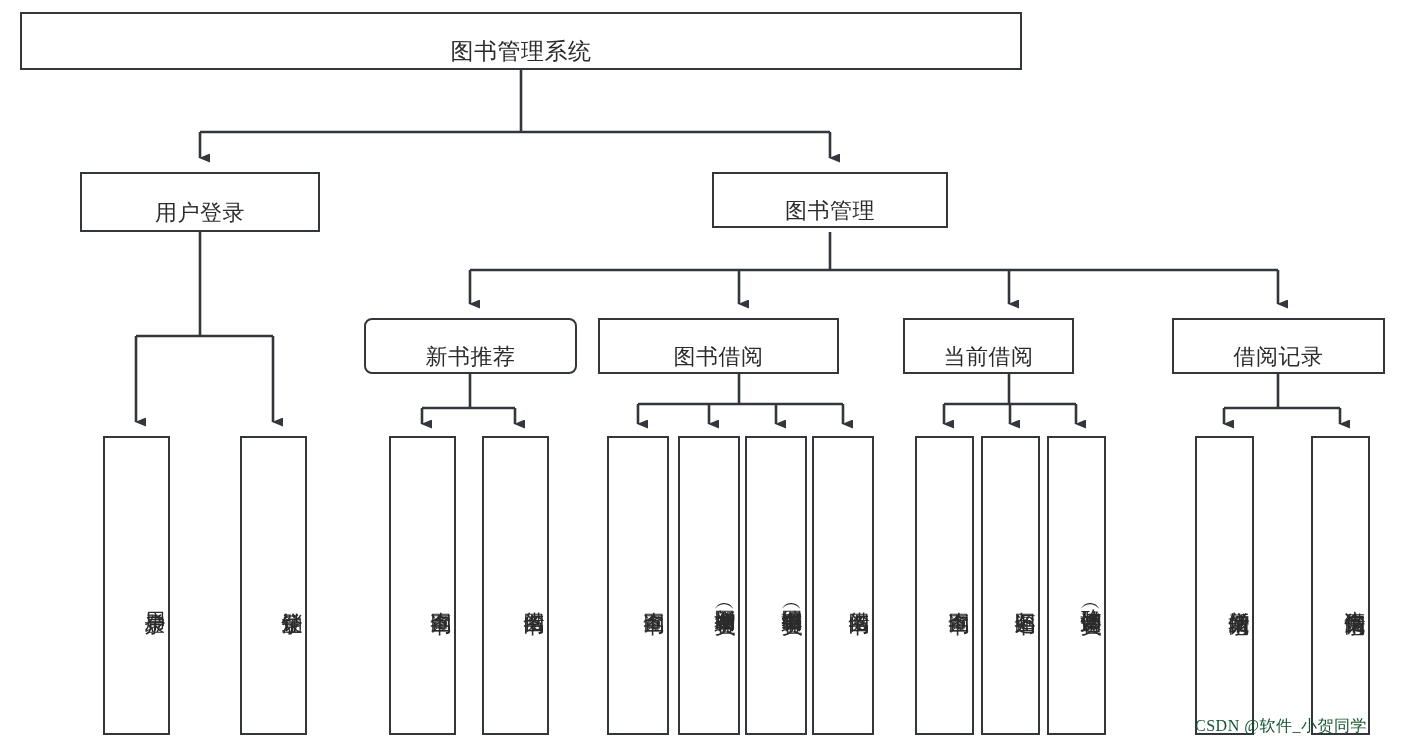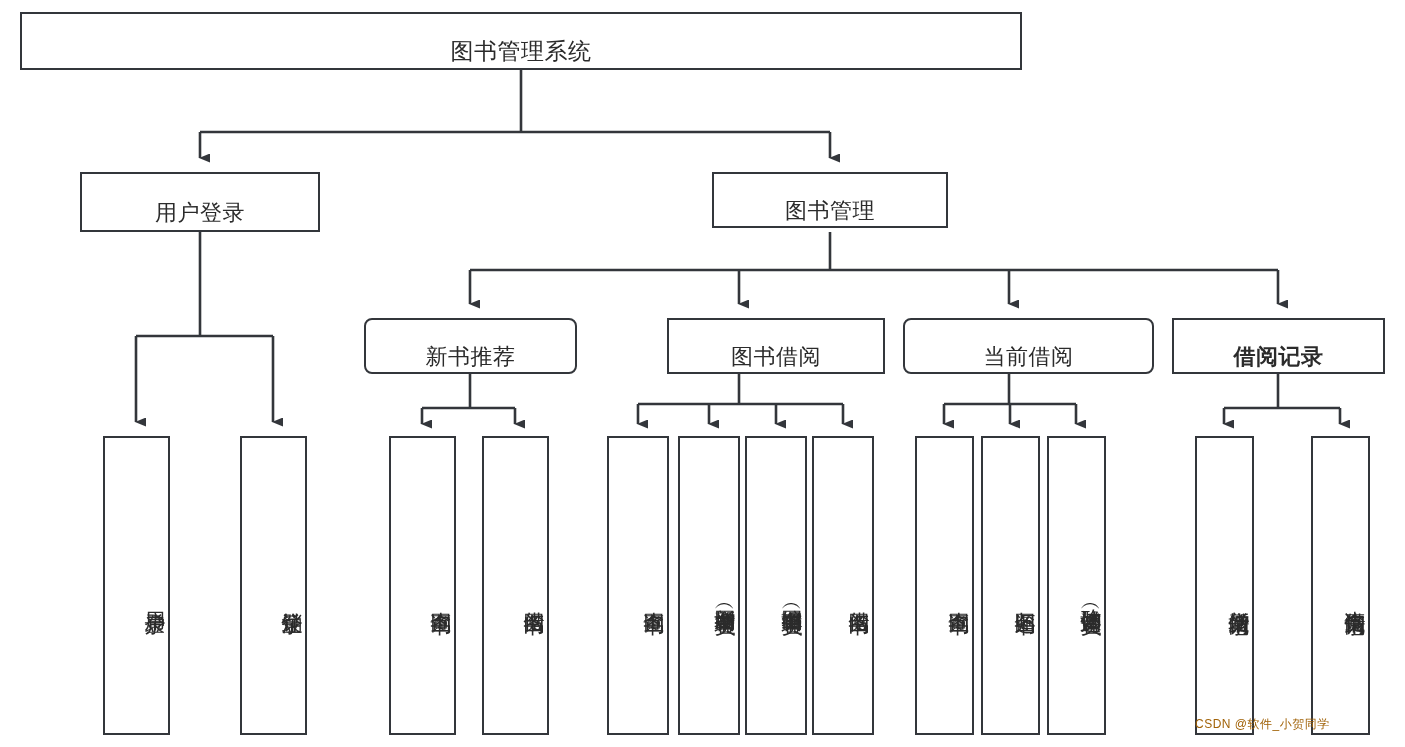--- a/index.html
+++ b/index.html
@@ -59,25 +59,25 @@
     text-align: center;
     white-space: pre-line;
     margin-top: 22px;
   }
   .node.vert .lbl {
     writing-mode: vertical-rl;
     text-orientation: upright;
   }
   .watermark {
     position: absolute;
-    font-size: 12px;
-    color: #a16207;
+    font-size: 16px;
+    color: #14532d;
     white-space: nowrap;
     letter-spacing: 0.5px;
-    font-family: Liberation Sans, sans-serif;
+    font-family: Liberation Serif, serif;
   }
 </style>
 </head>
 <body>
 
 <div id="canvas">
 
   <svg class="wires" viewBox="0 0 1405 747" xmlns="http://www.w3.org/2000/svg">
     <defs>
       <marker id="arrowhead" markerWidth="9" markerHeight="11" refX="4.5" refY="10" orient="auto" markerUnits="userSpaceOnUse">
@@ -135,27 +135,27 @@
   <div class="node horiz" style="left:80px; top:172px; width:240px; height:60px;">
     <span class="lbl">用户登录</span>
   </div>
   <div class="node horiz" style="left:712px; top:172px; width:236px; height:56px;">
     <span class="lbl">图书管理</span>
   </div>
 
   <div class="node horiz" style="left:364px; top:318px; width:213px; height:56px;border-radius:8px;">
     <span class="lbl">新书推荐</span>
   </div>
-  <div class="node horiz" style="left:667px; top:318px; width:218px; height:56px;">
+  <div class="node horiz" style="left:598px; top:318px; width:241px; height:56px;">
     <span class="lbl">图书借阅</span>
   </div>
-  <div class="node horiz" style="left:903px; top:318px; width:251px; height:56px;border-radius:8px;">
+  <div class="node horiz" style="left:903px; top:318px; width:171px; height:56px;">
     <span class="lbl">当前借阅</span>
   </div>
-  <div class="node horiz" style="left:1172px; top:318px; width:213px; height:56px;font-weight:bold;">
+  <div class="node horiz" style="left:1172px; top:318px; width:213px; height:56px;">
     <span class="lbl">借阅记录</span>
   </div>
 
   <div class="node vert" style="left:103px; top:436px; width:67px; height:299px;">
     <span class="lbl">用户登录</span>
   </div>
   <div class="node vert" style="left:240px; top:436px; width:67px; height:299px;">
     <span class="lbl">注销登录</span>
   </div>
   <div class="node vert" style="left:389px; top:436px; width:67px; height:299px;">

